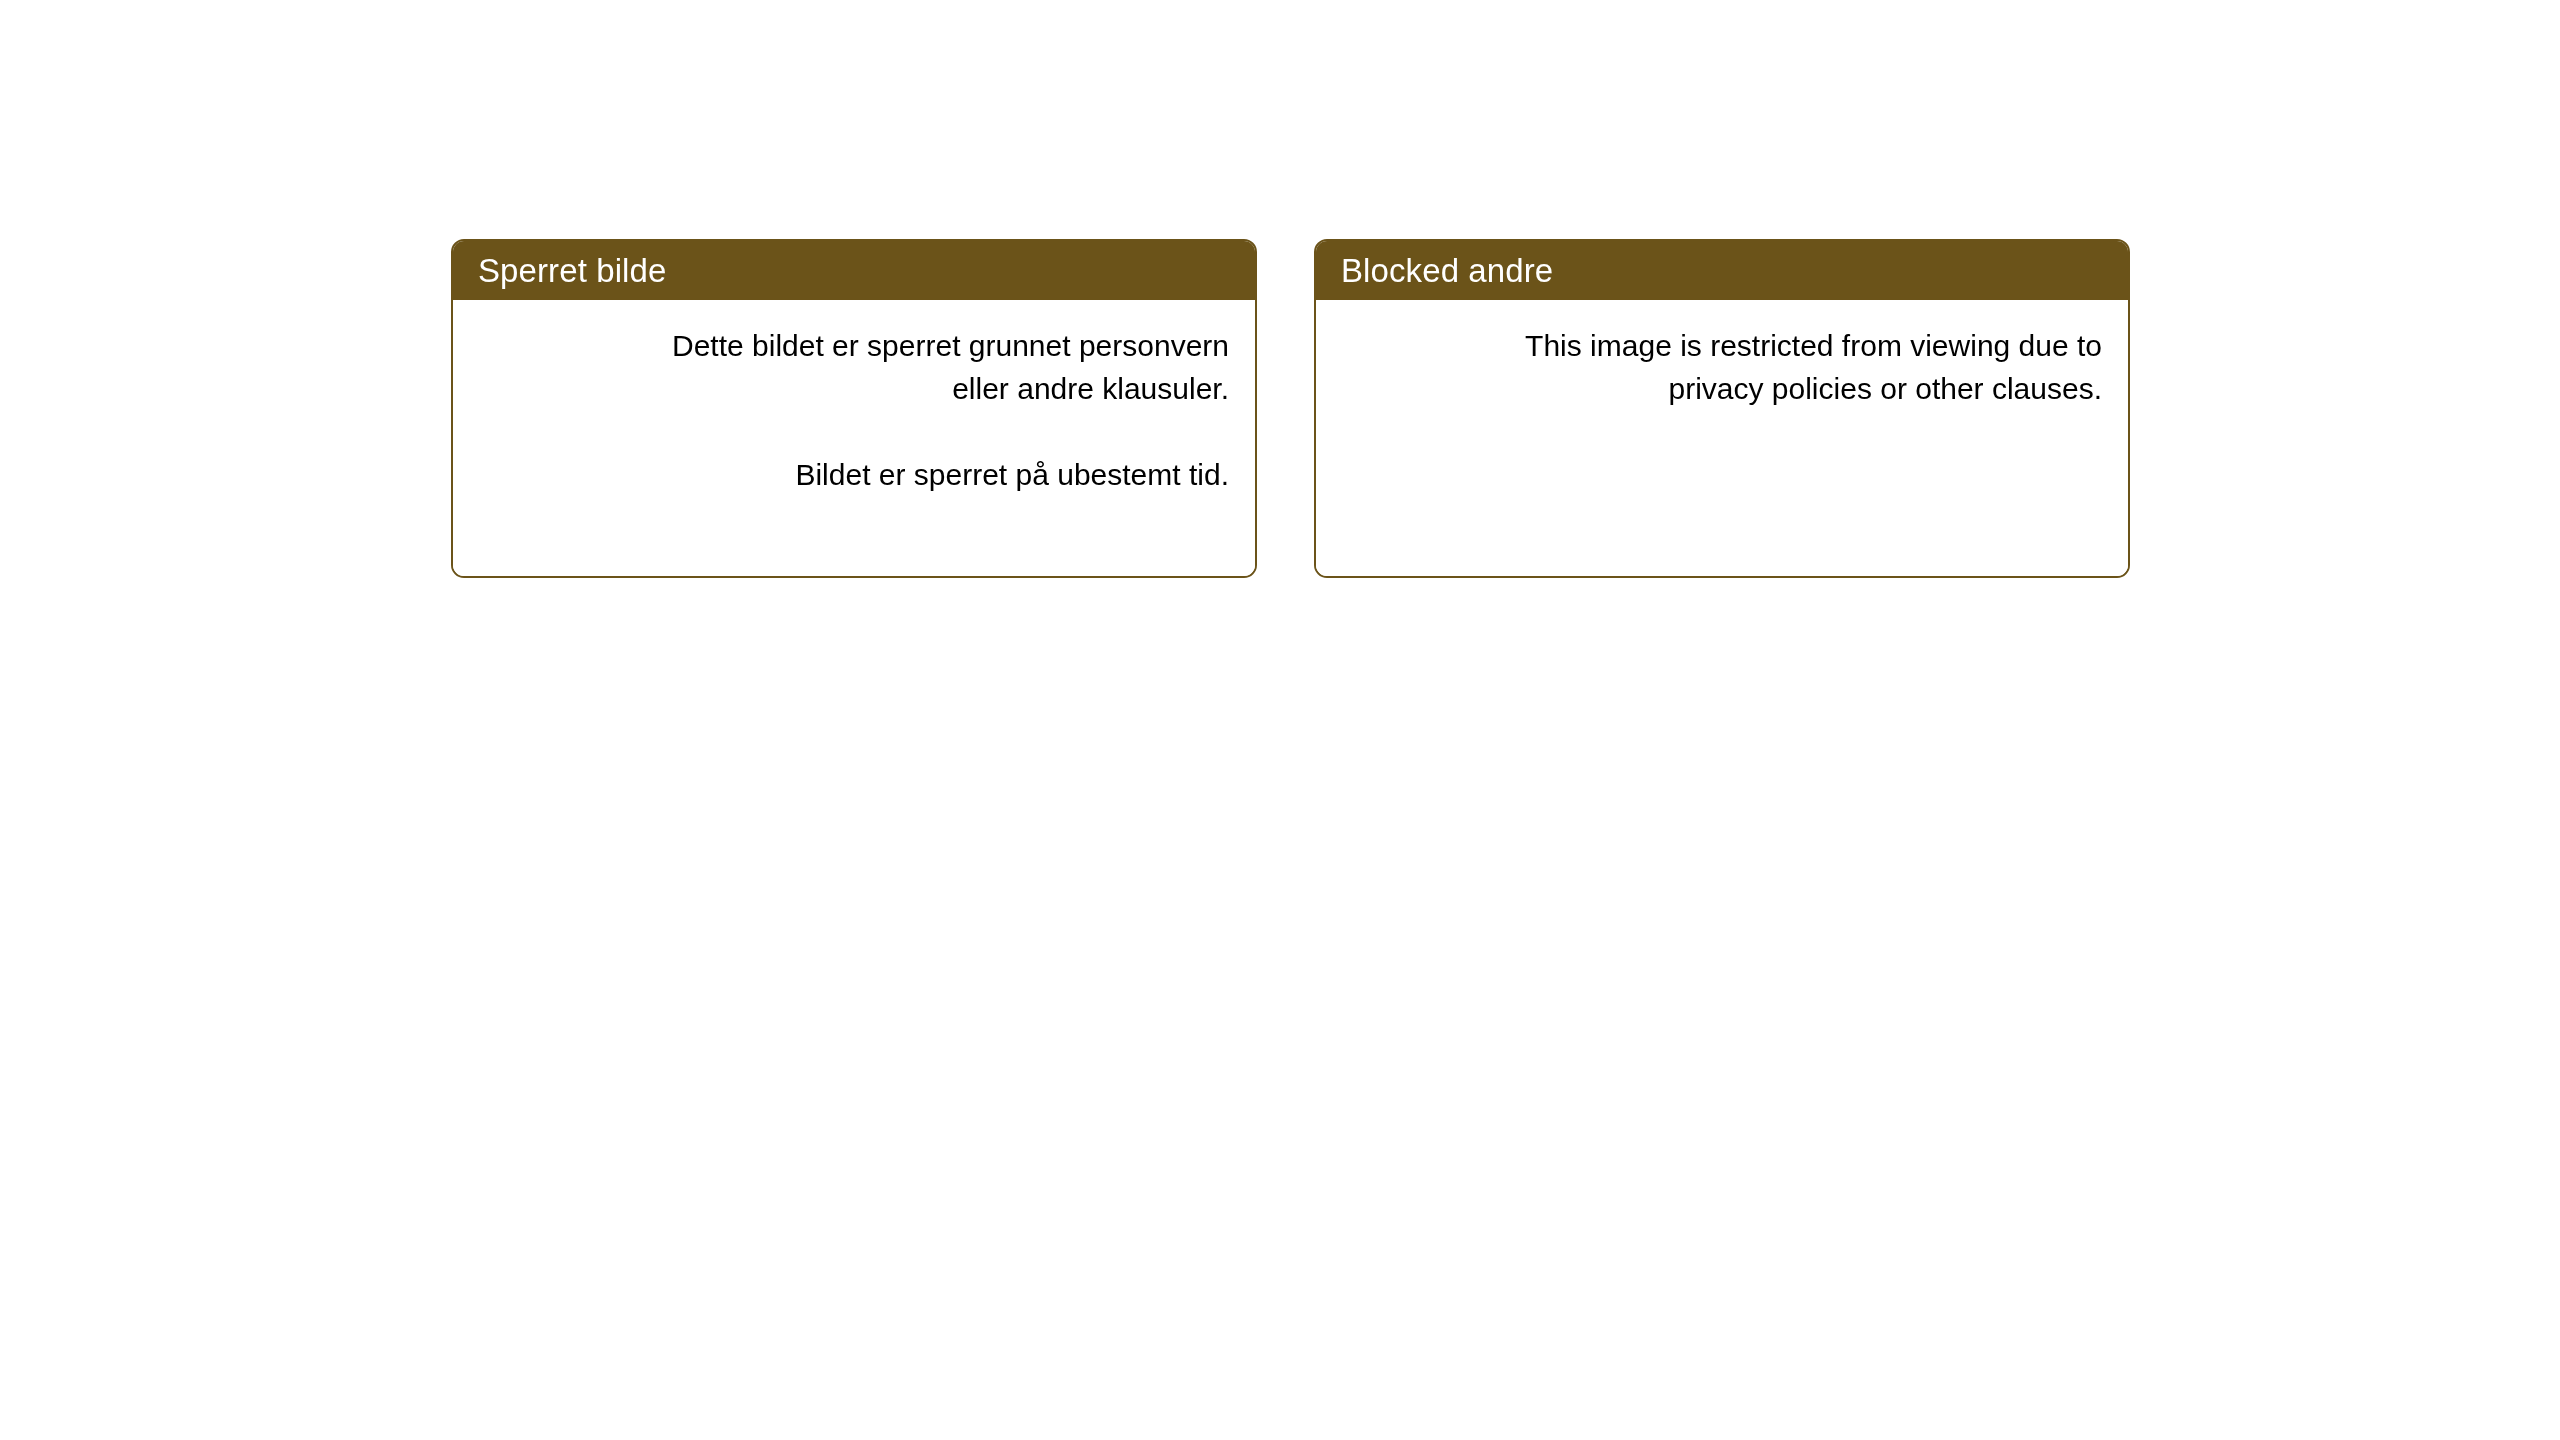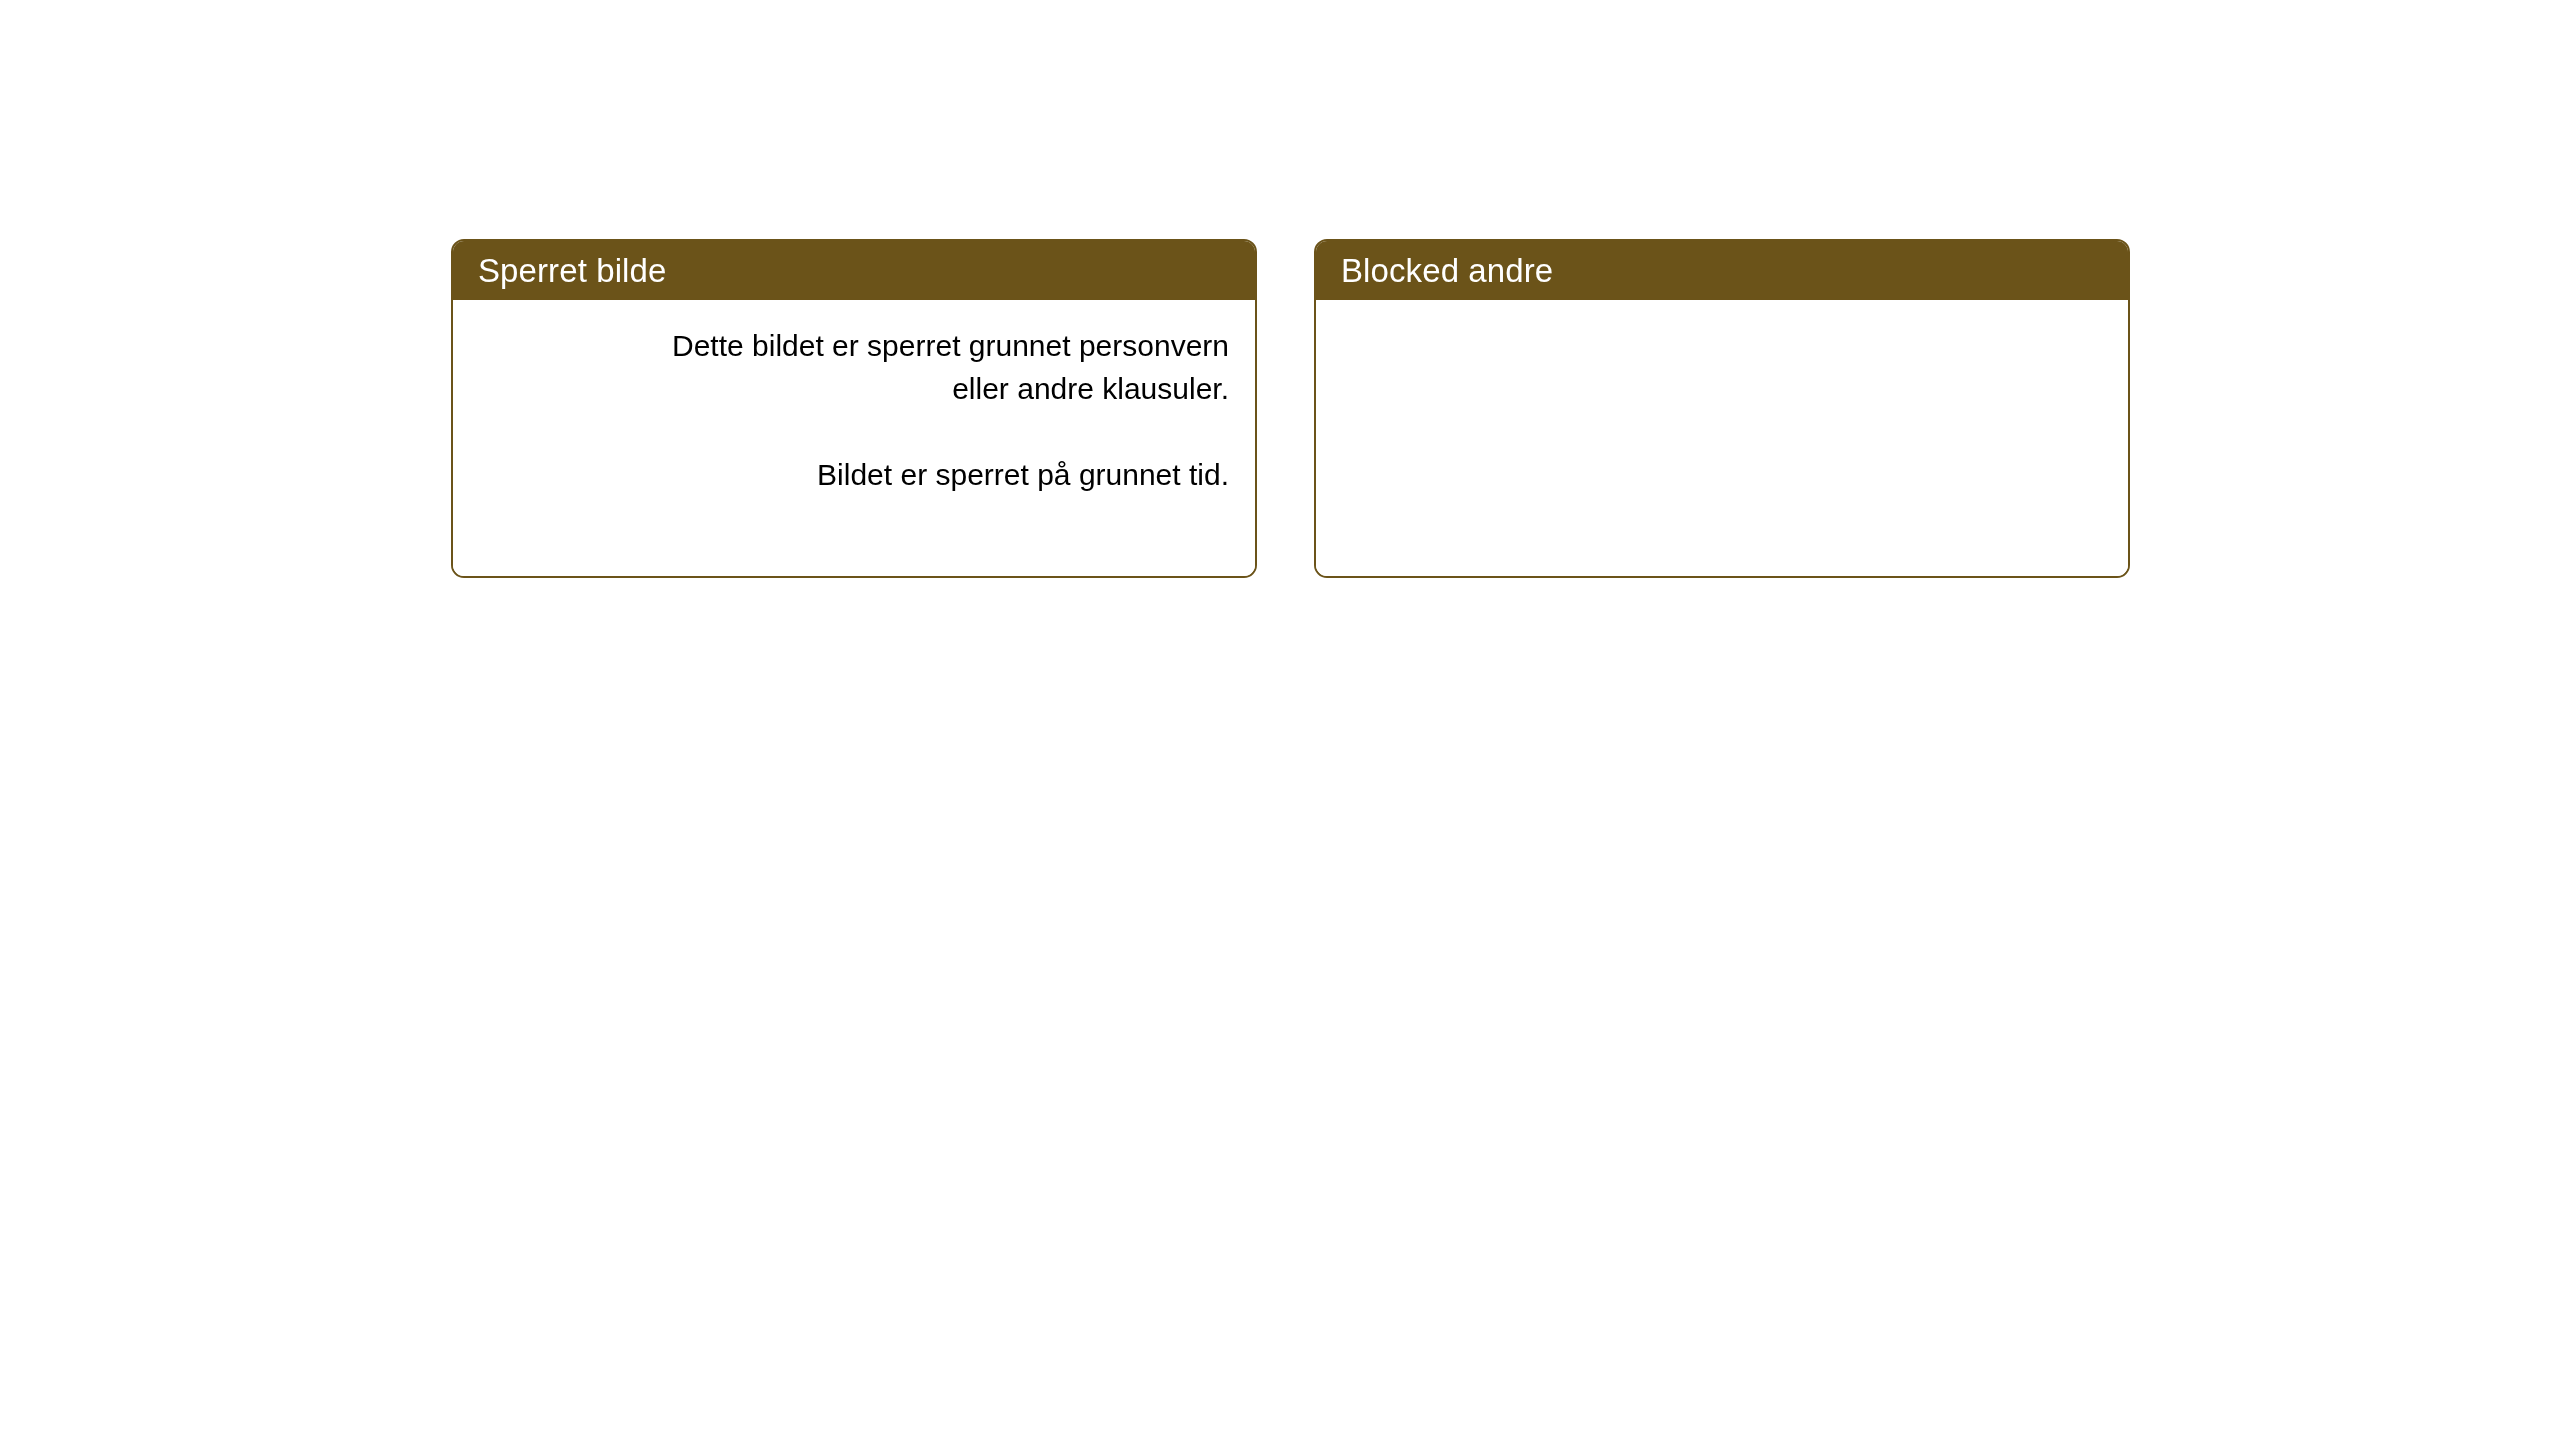--- a/index.html
+++ b/index.html
@@ -84,26 +84,28 @@
 <div class="cards-area">
 
   <section class="notice-card card-no">
     <div class="card-header">
       <span class="card-title">Sperret bilde</span>
     </div>
     <div class="card-body">
       <p class="card-paragraph">Dette bildet er sperret grunnet personvern
 eller andre klausuler.</p>
       <div class="paragraph-gap"></div>
-      <p class="card-paragraph">Bildet er sperret på grunnet tid.</p>
+      <p class="card-paragraph">Bildet er sperret på ubestemt tid.</p>
     </div>
   </section>
 
   <section class="notice-card card-en">
     <div class="card-header">
       <span class="card-title">Blocked andre</span>
     </div>
     <div class="card-body">
+      <p class="card-paragraph">This image is restricted from viewing due to
+privacy policies or other clauses.</p>
       <div class="paragraph-gap"></div>
     </div>
   </section>
 
 </div>
 
 </body></html>

